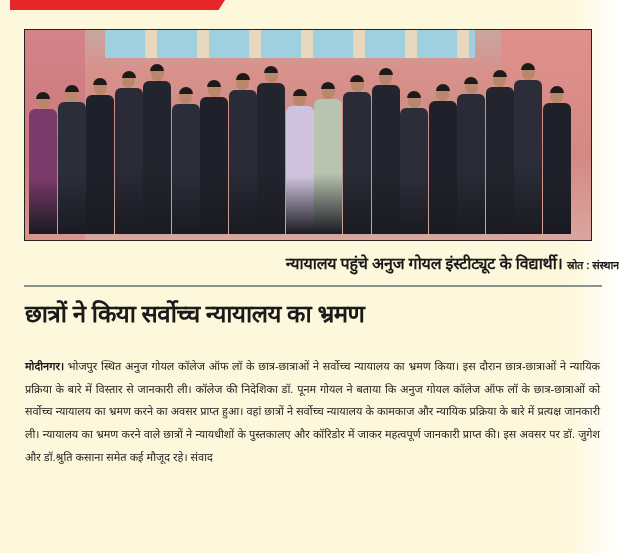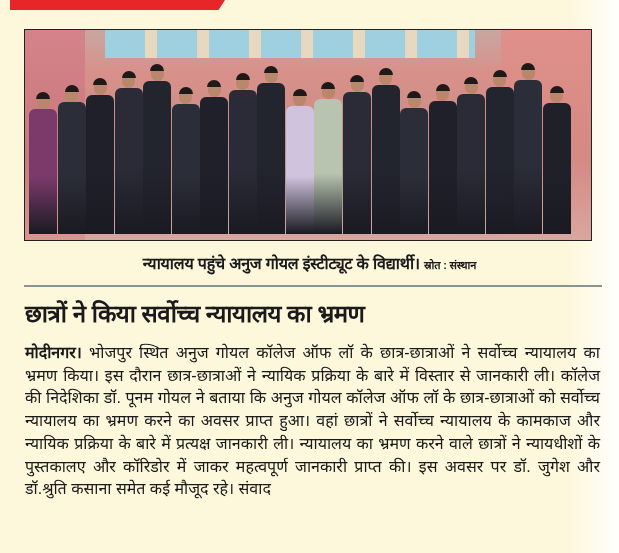--- a/index.html
+++ b/index.html
@@ -35,33 +35,33 @@
     position:absolute; left:4px; right:20px; bottom:6px; height:188px;
     display:flex; align-items:flex-end; justify-content:space-between;
   }
   .person {
     position:relative; width:28px; display:flex; flex-direction:column; align-items:center;
   }
   .person .head { width:13px; height:15px; border-radius:50% 50% 45% 45%; background:#b9876c; }
   .person .hair { position:absolute; top:-2px; width:14px; height:7px; border-radius:7px 7px 0 0; background:#1e1a1a; }
   .person .body { width:28px; border-radius:6px 6px 0 0; }
   .caption {
-    position:absolute; left:0; width:619px; top:252px; text-align:center;
+    position:absolute; left:0; width:619px; top:252px; text-align:right;
     font-size:16px; font-weight:bold; letter-spacing:-0.2px;
   }
   .caption .credit { font-size:11px; font-weight:bold; }
   .rule {
     position:absolute; left:24px; top:285px; width:578px; height:2px; background:#8a948e;
   }
   .headline {
     position:absolute; left:25px; top:296px; font-size:24px; font-weight:bold; letter-spacing:-0.5px; white-space:nowrap;
   }
   .body-text {
-    position:absolute; left:25px; top:342px; width:575px;
-    font-size:16px; line-height:22.7px; text-align:justify; text-align-last:left;
+    position:absolute; left:25px; top:355px; width:575px;
+    font-size:11px; line-height:22.7px; text-align:justify; text-align-last:left;
   }
   .body-text .dateline { font-weight:bold; }
   .next-headline {
     position:absolute; left:25px; top:540px; width:575px; height:13px; overflow:hidden;
     font-size:28px; font-weight:bold; line-height:28px; color:#1a1a1a;
   }
 </style>
 </head>
 <body>
 

